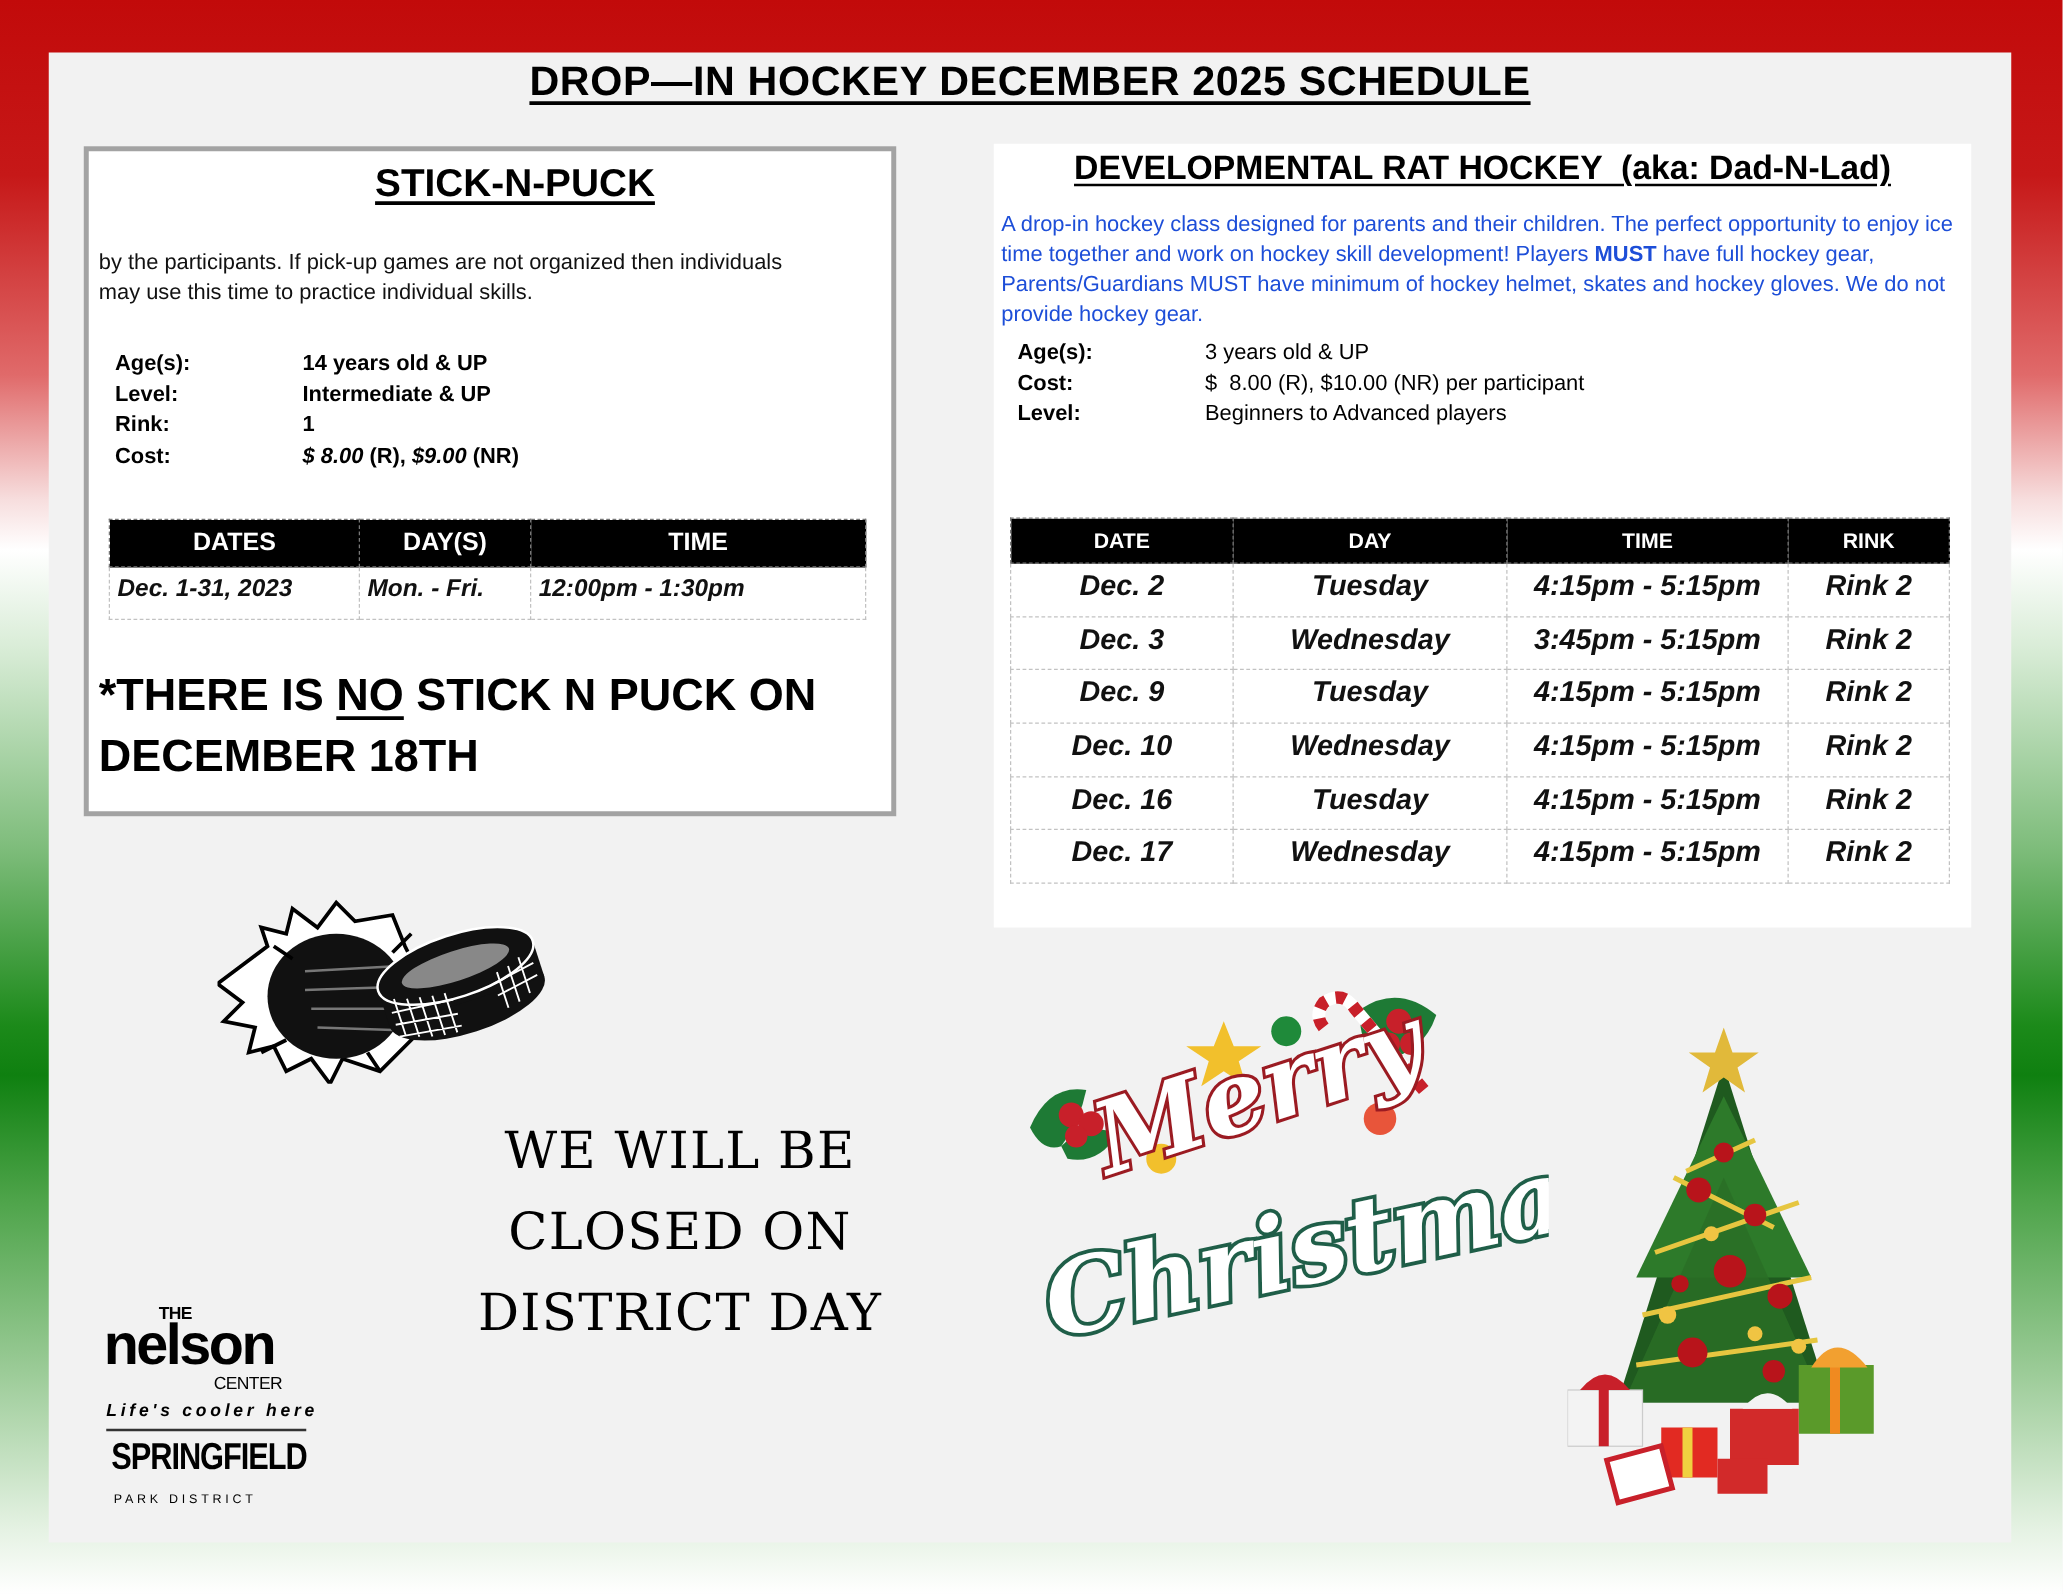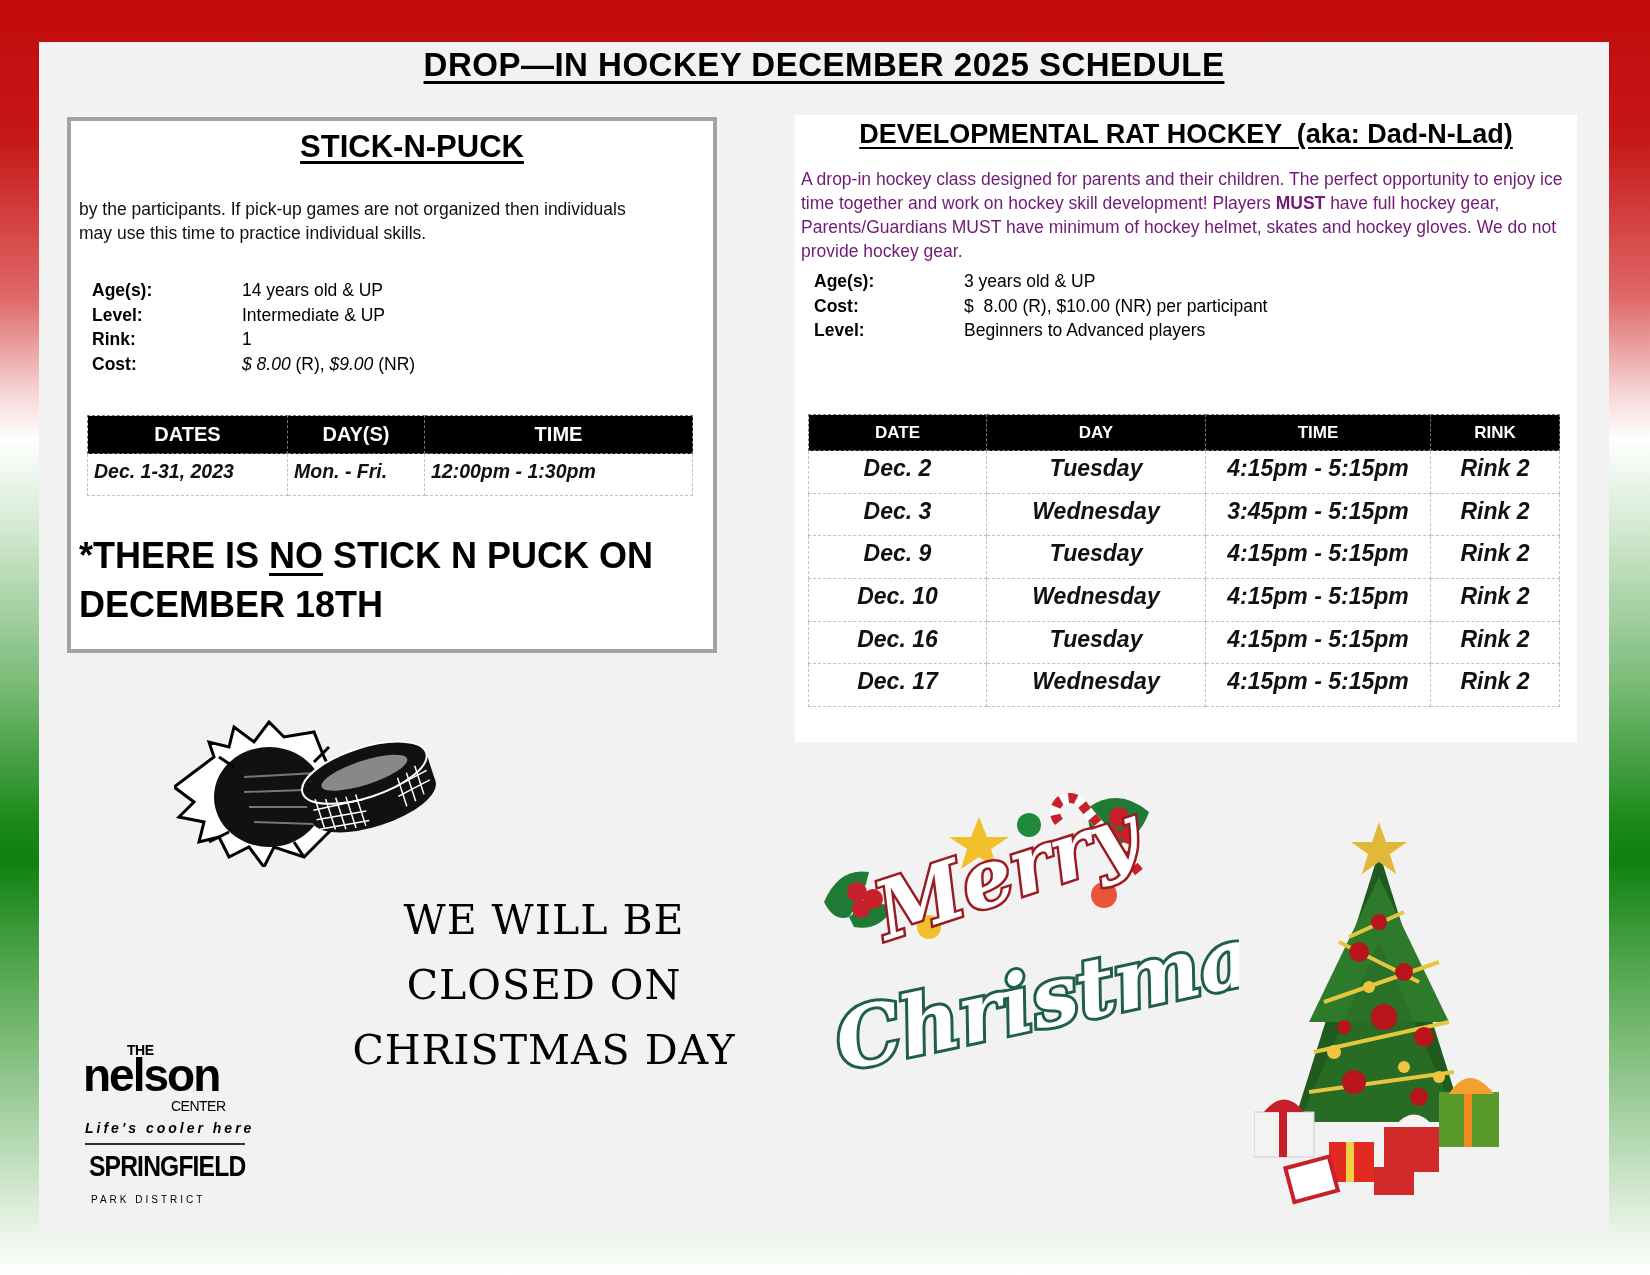--- a/index.html
+++ b/index.html
@@ -34,21 +34,21 @@
   }
   .snp .desc {
     position: absolute; left: 8px; top: 76px; width: 620px;
     font-size: 17.5px; line-height: 24px; color: #111;
   }
   .info { position: absolute; font-size: 17.5px; line-height: 24.5px; margin-left: 13px; }
   .info .row { display: flex; }
   .info .lbl { font-weight: bold; }
   .snp .info { left: 8px; top: 157px; }
   .snp .info .lbl { width: 150px; }
-  .snp .info .val { font-weight: normal; }
+  .snp .info .val { font-weight: bold; }
   .snp .info .val i { font-style: italic; }
 
   table.sched { border-collapse: collapse; position: absolute; }
   table.sched th {
     background: #000; color: #fff; font-weight: bold;
     border: 1px dashed #777; text-align: center;
   }
   table.sched td {
     border: 1px dashed #c2c2c2; font-weight: bold; color: #111; font-style: italic;
   }
@@ -67,21 +67,21 @@
     position: absolute; left: 756px; top: 73px; width: 782px; height: 627px;
     background: #fff;
   }
   .rat h2 {
     position: absolute; left: 0; top: 4px; width: 100%; text-align: center;
     font-size: 27px; font-weight: bold; text-decoration: underline;
     text-decoration-thickness: 2px; text-underline-offset: 4px;
   }
   .rat .desc {
     position: absolute; left: 6px; top: 52px; width: 775px;
-    font-size: 17.5px; line-height: 24px; color: #701a75;
+    font-size: 17.5px; line-height: 24px; color: #1d4ed8;
   }
   .rat .info { left: 6px; top: 154px; }
   .rat .info .lbl { width: 150px; }
   .rat table.sched { left: 13px; top: 299px; width: 752px; }
   .rat table.sched th { height: 36px; font-size: 17px; }
   .rat table.sched td { height: 42.7px; font-size: 23px; text-align: center; vertical-align: top; padding-top: 4px; }
 
   
   .closed {
     position: absolute; left: 270px; top: 846px; width: 470px; text-align: center;
@@ -234,21 +234,21 @@
       <rect x="130" y="55" width="130" height="30" fill="#111"></rect>
       <ellipse cx="195" cy="55" rx="65" ry="25" fill="#111" stroke="#fff" stroke-width="2"></ellipse>
       <ellipse cx="195" cy="55" rx="45" ry="12" fill="#888"></ellipse>
       <path d="M140 65 L140 95 M150 68 L150 100 M160 70 L160 103 M170 72 L170 105 M180 73 L180 106 M135 75 L185 80 M135 85 L185 92 M135 95 L185 102 M225 70 L225 100 M235 68 L235 98 M245 64 L245 94 M220 78 L255 72 M220 88 L255 82" stroke="#fff" stroke-width="1.5"></path>
     </g>
   </svg>
 
   <div class="closed">
     <div>WE WILL BE</div>
     <div>CLOSED ON</div>
-    <div>CHRISTMAS DAY</div>
+    <div>DISTRICT DAY</div>
   </div>
 
   <svg class="art" style="left:780px; top:745px" width="420" height="285" viewBox="0 0 420 285">
 
     <g>
       <path d="M5 115 Q20 80 50 85 Q45 110 30 130 Q15 135 5 115 Z" fill="#1e7a35"></path>
       <path d="M30 130 Q50 110 75 120 Q60 145 35 140 Z" fill="#1e7a35"></path>
       <circle cx="38" cy="105" r="10" fill="#c8202a"></circle>
         <circle cx="54" cy="112" r="10" fill="#c8202a"></circle>
         <circle cx="42" cy="122" r="9" fill="#c8202a"></circle>

